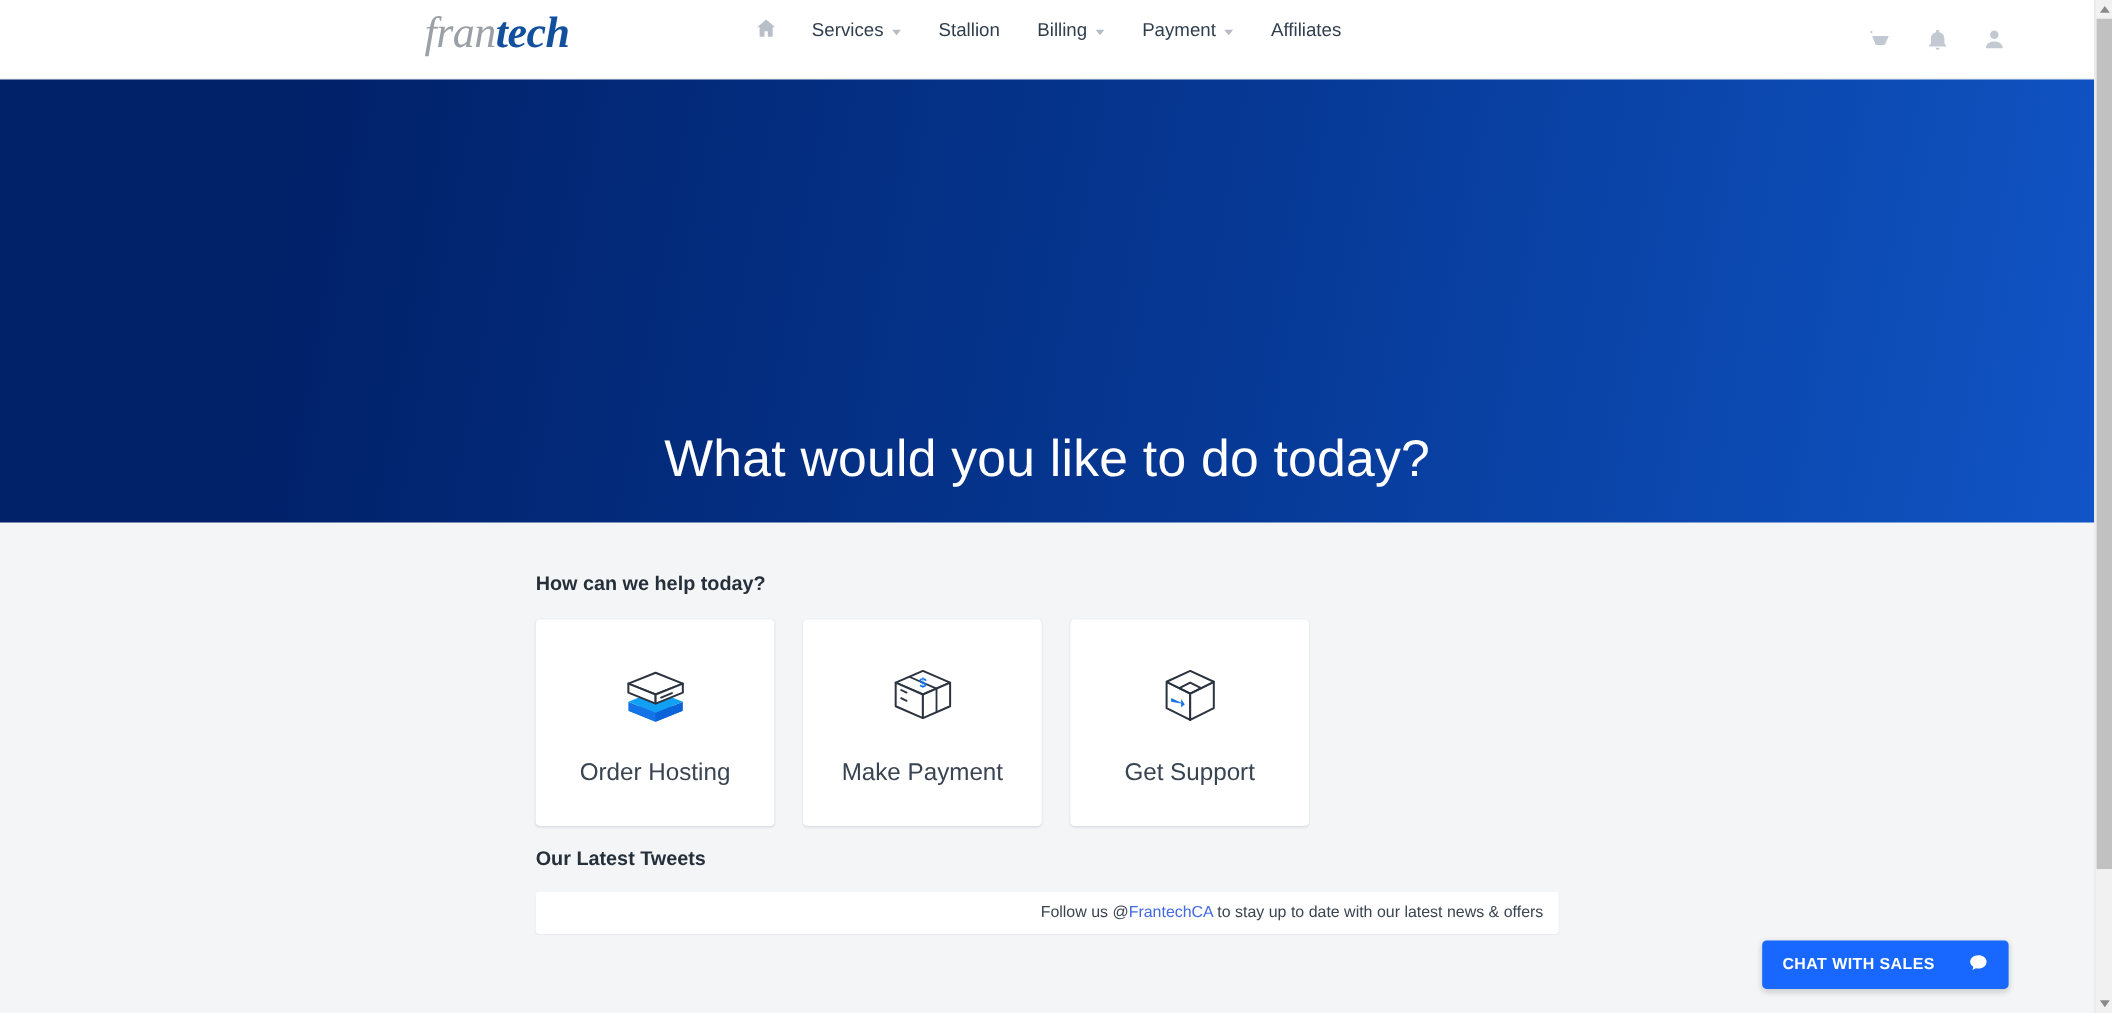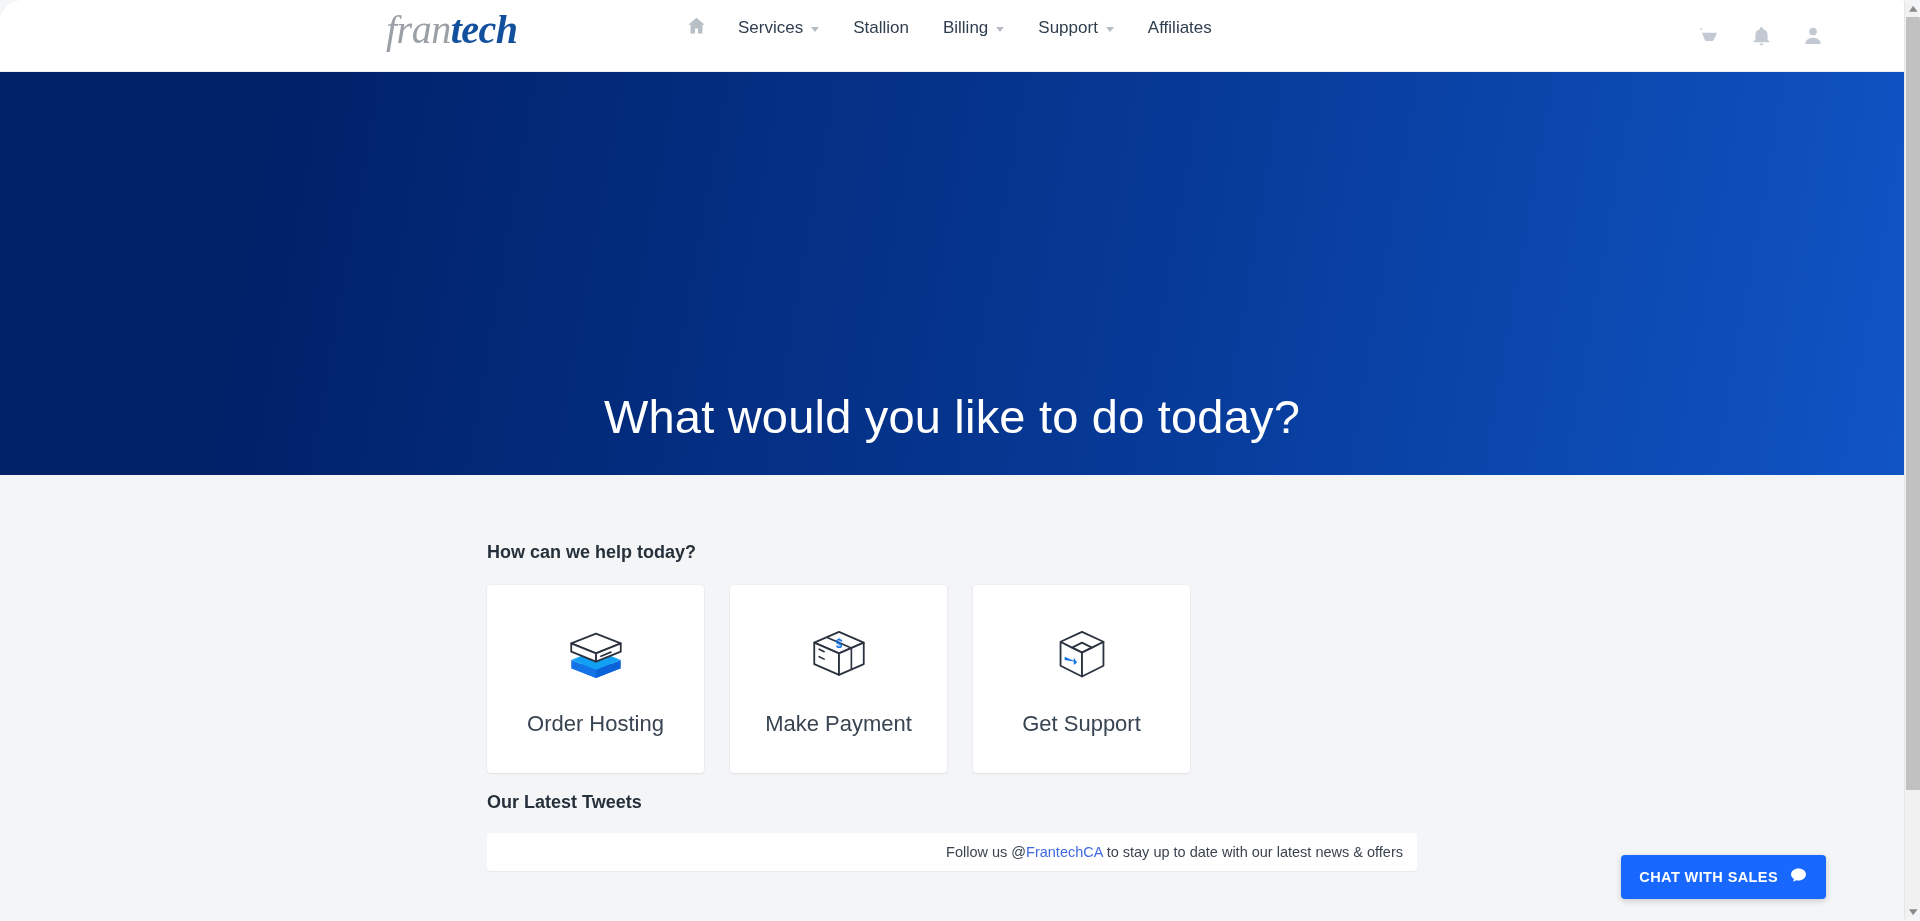--- a/index.html
+++ b/index.html
@@ -10,21 +10,20 @@
     overflow: hidden;
     background: #f4f5f7;
     font-family: "Liberation Sans", sans-serif;
   }
 
   .page {
     position: relative;
     width: 1920px;
     height: 921px;
     overflow: hidden;
-    border-radius: 22px;
   }
 
   
   .viewport {
     position: absolute;
     left: 0; top: 0;
     width: 1904px;
     height: 921px;
     background: #f4f5f7;
     overflow: hidden;
@@ -124,21 +123,21 @@
     padding-top: 0;
   }
   .container {
     width: 1136px;
     margin-left: 487px;
   }
   .section-title {
     font-size: 18px;
     font-weight: 700;
     color: #25303b;
-    margin-top: 67px;
+    margin-top: 45px;
     margin-bottom: 0;
   }
 
   .cards {
     display: flex;
     gap: 26px;
     margin-top: 22px;
   }
   .card {
     width: 217px;
@@ -196,21 +195,21 @@
     color: #ffffff;
     border: none;
     border-radius: 4px;
     height: 44px;
     padding: 0 18px;
     font-size: 14.5px;
     font-weight: 700;
     letter-spacing: 0.4px;
     display: flex;
     align-items: center;
-    gap: 11px;
+    gap: 30px;
     cursor: pointer;
     box-shadow: 0 2px 6px rgba(0,0,0,0.18);
     font-family: "Liberation Sans", sans-serif;
   }
 
   
   .scrollbar {
     position: absolute;
     right: 0; top: 0;
     width: 16px;
@@ -264,21 +263,21 @@
         <div class="nav-item">
           <span>Stallion</span>
         </div>
 
         <div class="nav-item">
           <span>Billing</span>
           <span class="caret"></span>
         </div>
 
         <div class="nav-item">
-          <span>Support</span>
+          <span>Payment</span>
           <span class="caret"></span>
         </div>
 
         <div class="nav-item">
           <span>Affiliates</span>
         </div>
 
       </nav>
 
       <div class="header-right">

